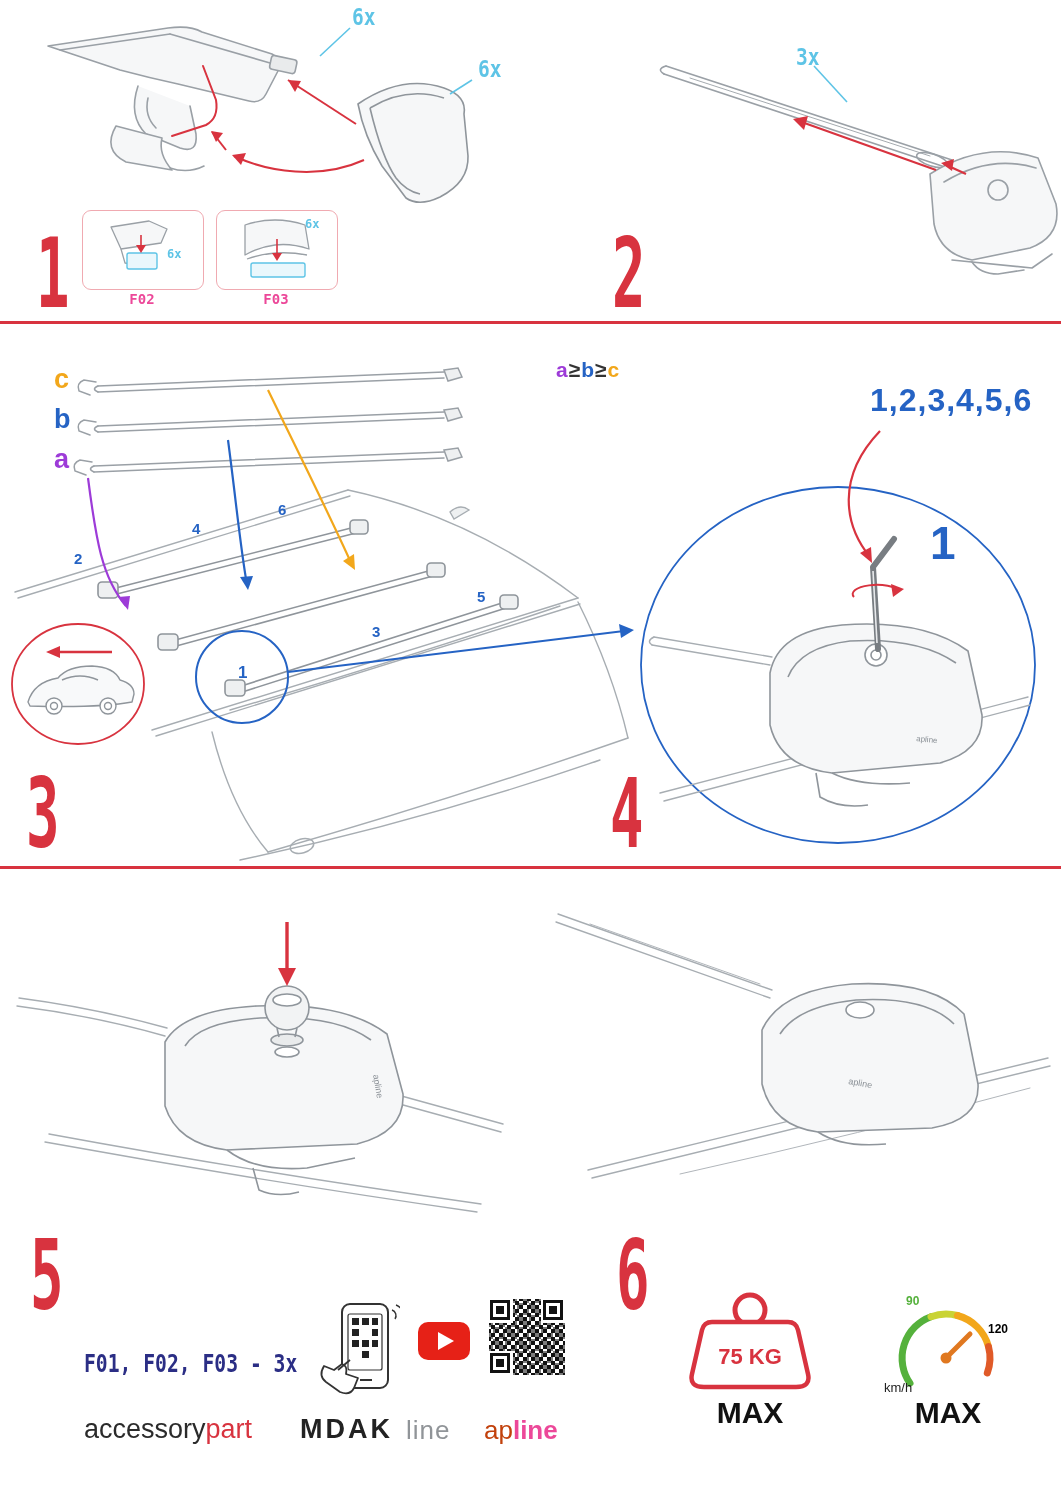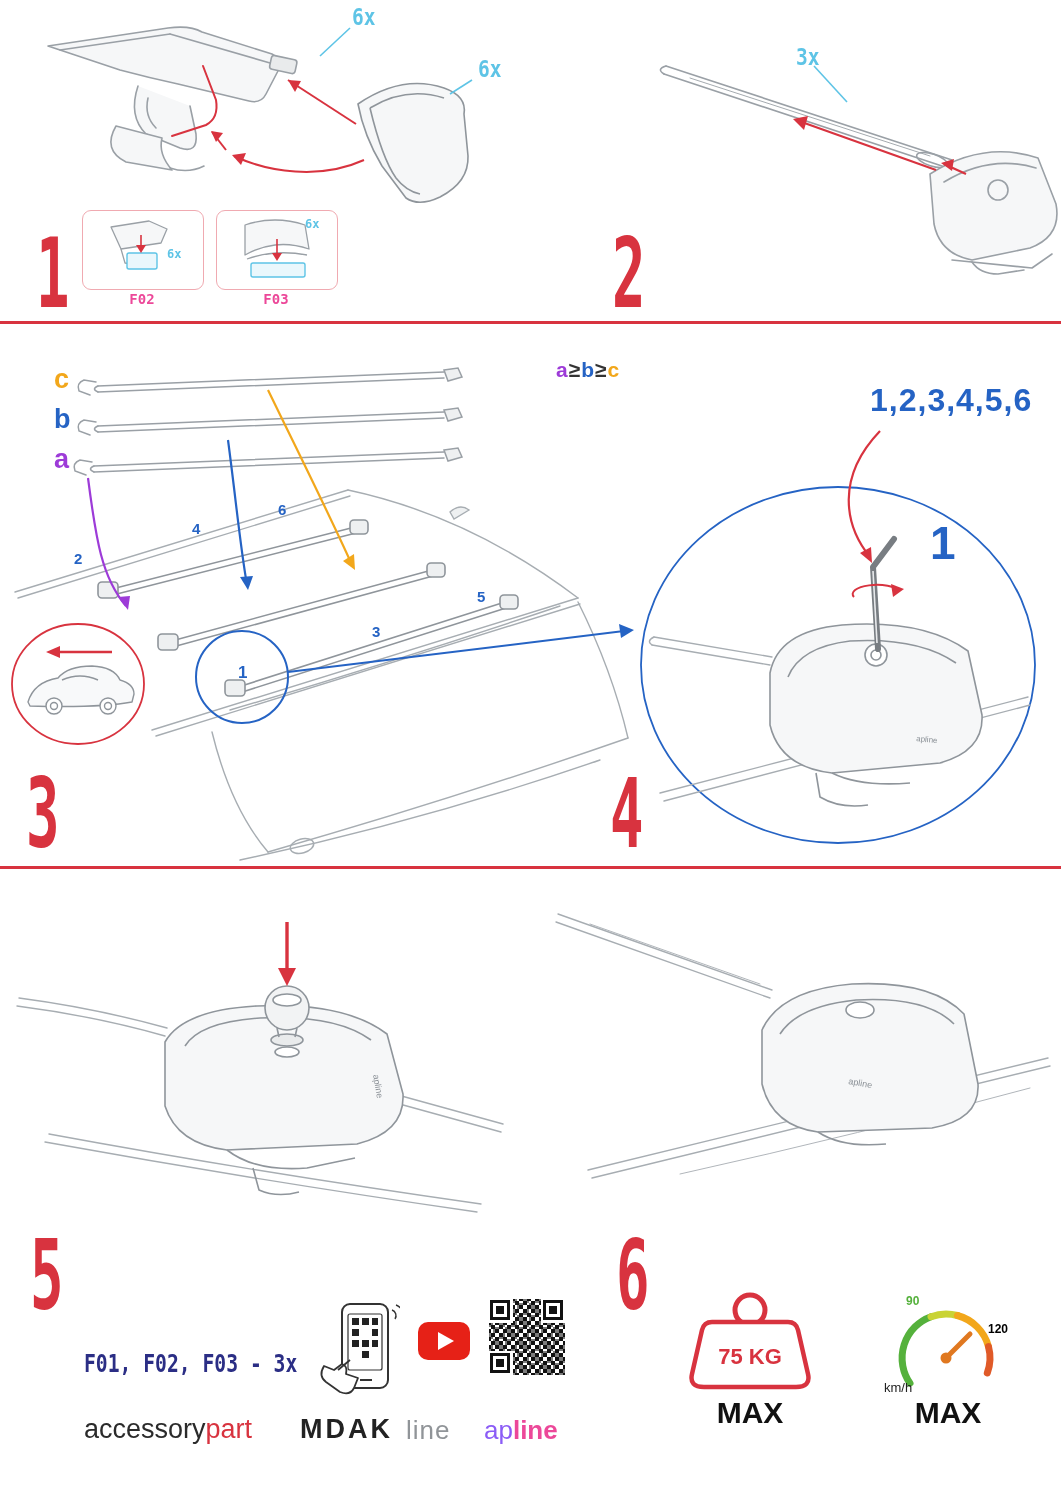--- a/index.html
+++ b/index.html
@@ -386,21 +386,21 @@
         <rect x="9" y="62" width="8" height="8" fill="#111"></rect>
     </g>
   </svg>
 
   <div class="logo" style="left:84px;top:1416px;font-weight:normal;">
     <span style="color:#2b2b2b;">accessory</span><span style="color:#d8333f;">part</span>
   </div>
   <span class="logo" style="left:300px;top:1416px;font-weight:bold;letter-spacing:3px;color:#222;">MDAK</span>
   <span class="logo" style="left:406px;top:1417px;font-size:26px;color:#909498;letter-spacing:1px;">line</span>
   <div class="logo" style="left:484px;top:1417px;font-size:26px;">
-    <span style="color:#8b5cf6;">ap</span><span style="color:#ec4899;font-weight:bold;">line</span>
+    <span style="color:#c2410c;">ap</span><span style="color:#ec4899;font-weight:bold;">line</span>
   </div>
 
   <svg class="abs" style="left:686px;top:1288px;" width="128" height="106" viewBox="0 0 128 106">
     <circle cx="64" cy="22" r="15" stroke="#d8333f" stroke-width="5" fill="none"></circle>
     <path d="M26,34 L102,34 Q110,34 112,42 L122,86 Q125,99 110,99 L18,99 Q3,99 6,86 L16,42 Q18,34 26,34 Z" fill="#fff" stroke="#d8333f" stroke-width="4.5" stroke-linejoin="round"></path>
   </svg>
   <span class="kg" style="left:686px;top:1344px;">75 KG</span>
   <span class="maxlab" style="left:686px;top:1396px;">MAX</span>
 
   <svg class="abs" style="left:884px;top:1288px;" width="128" height="106" viewBox="0 0 128 106">

